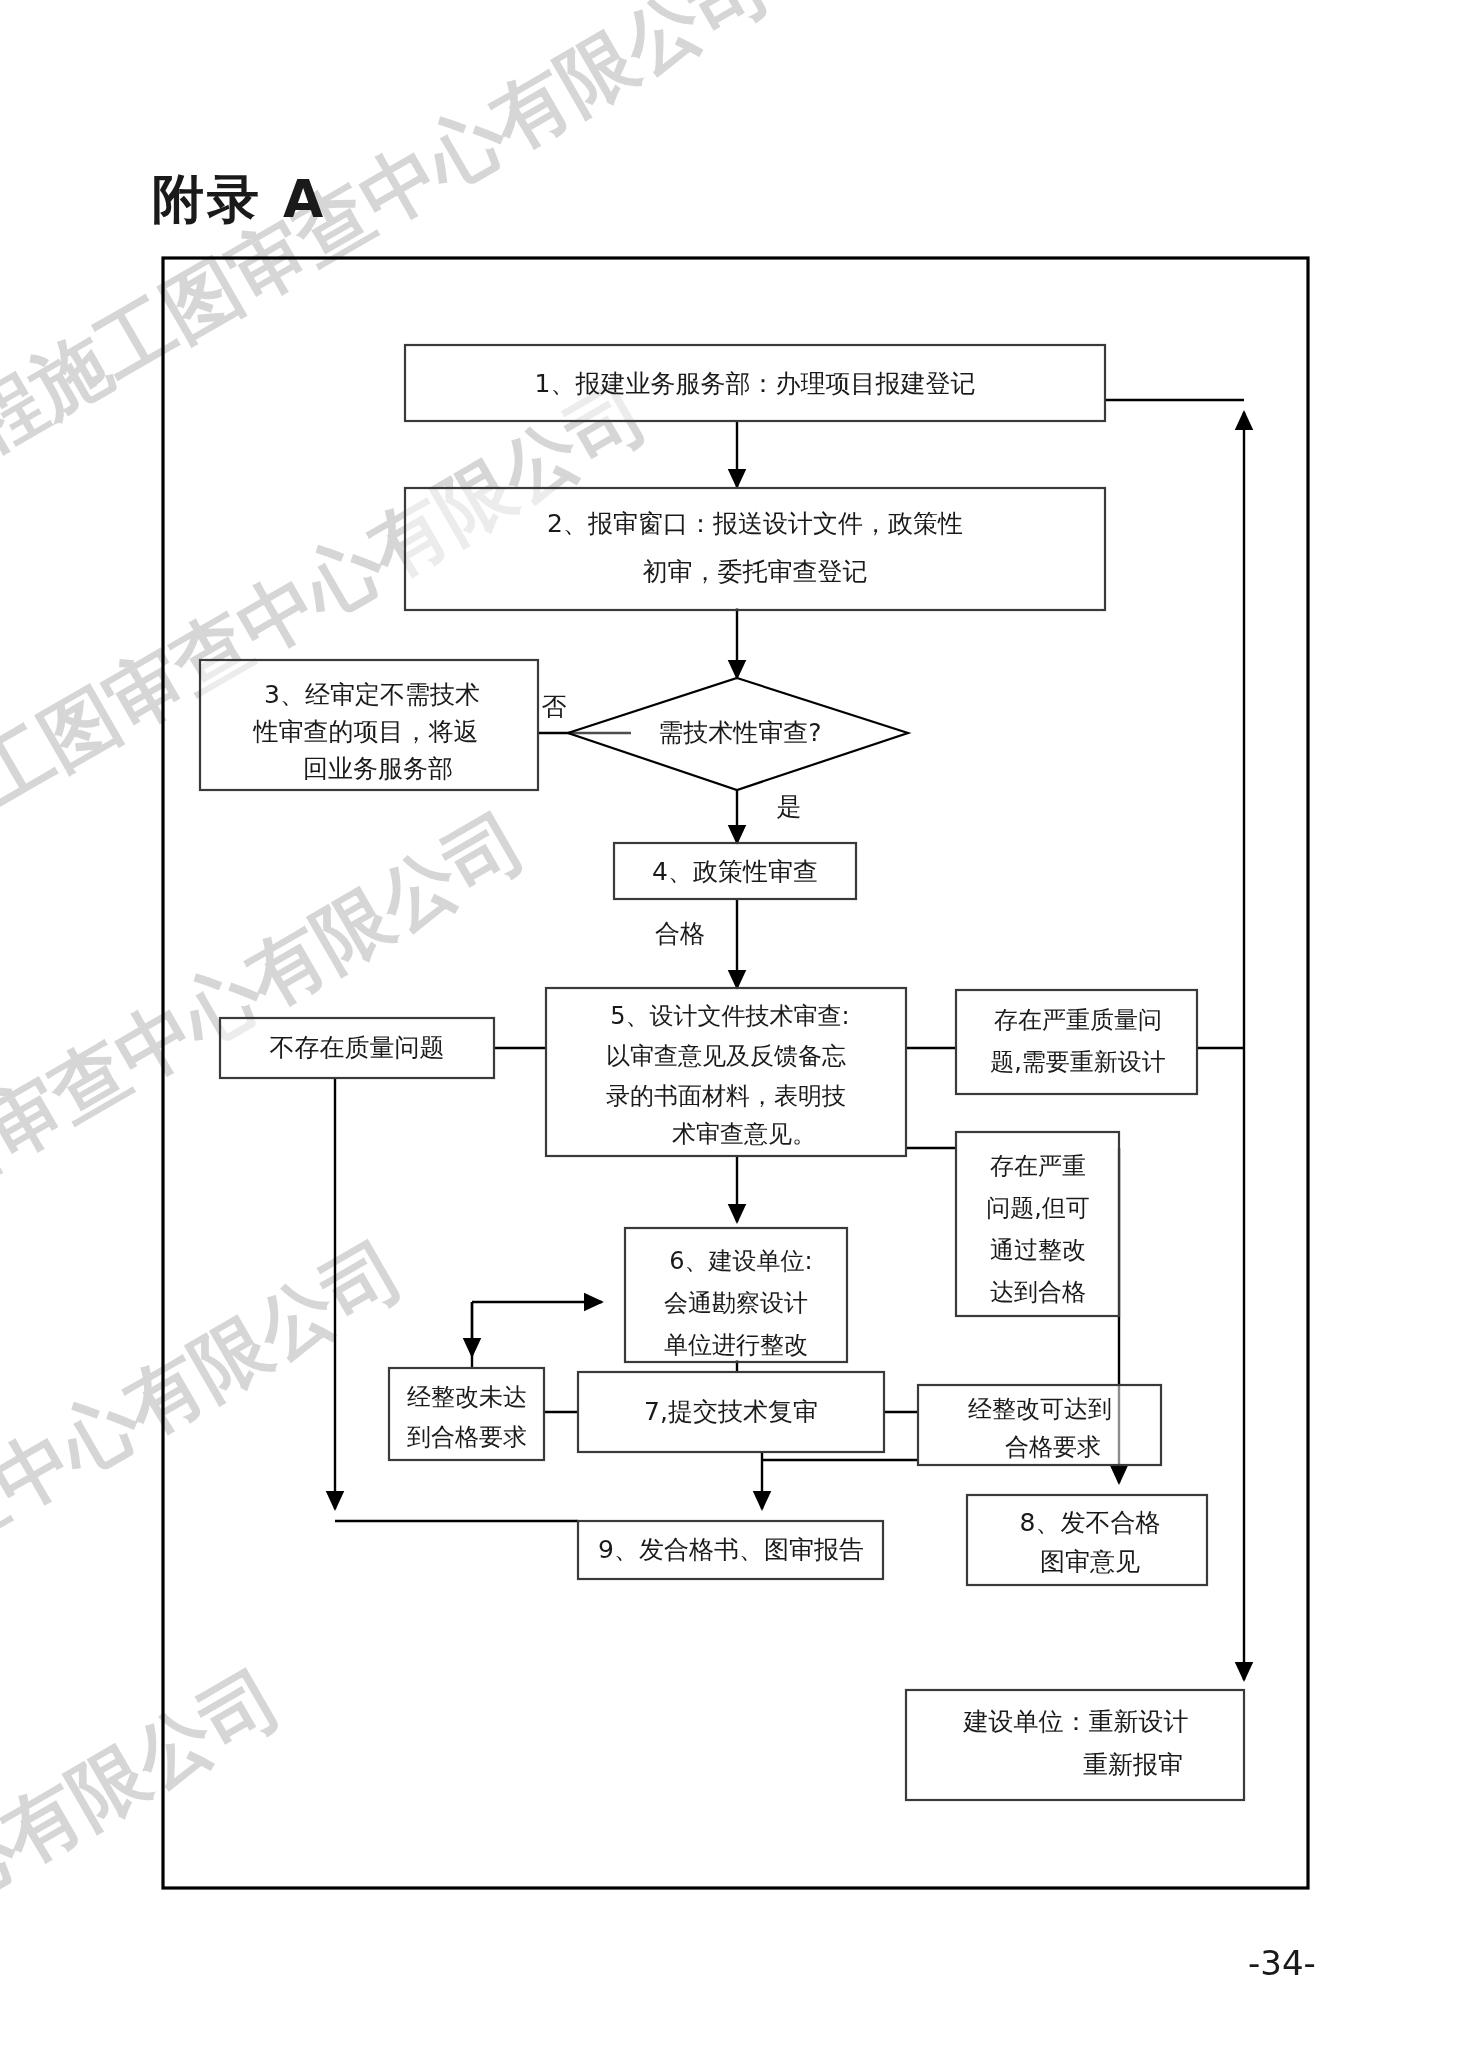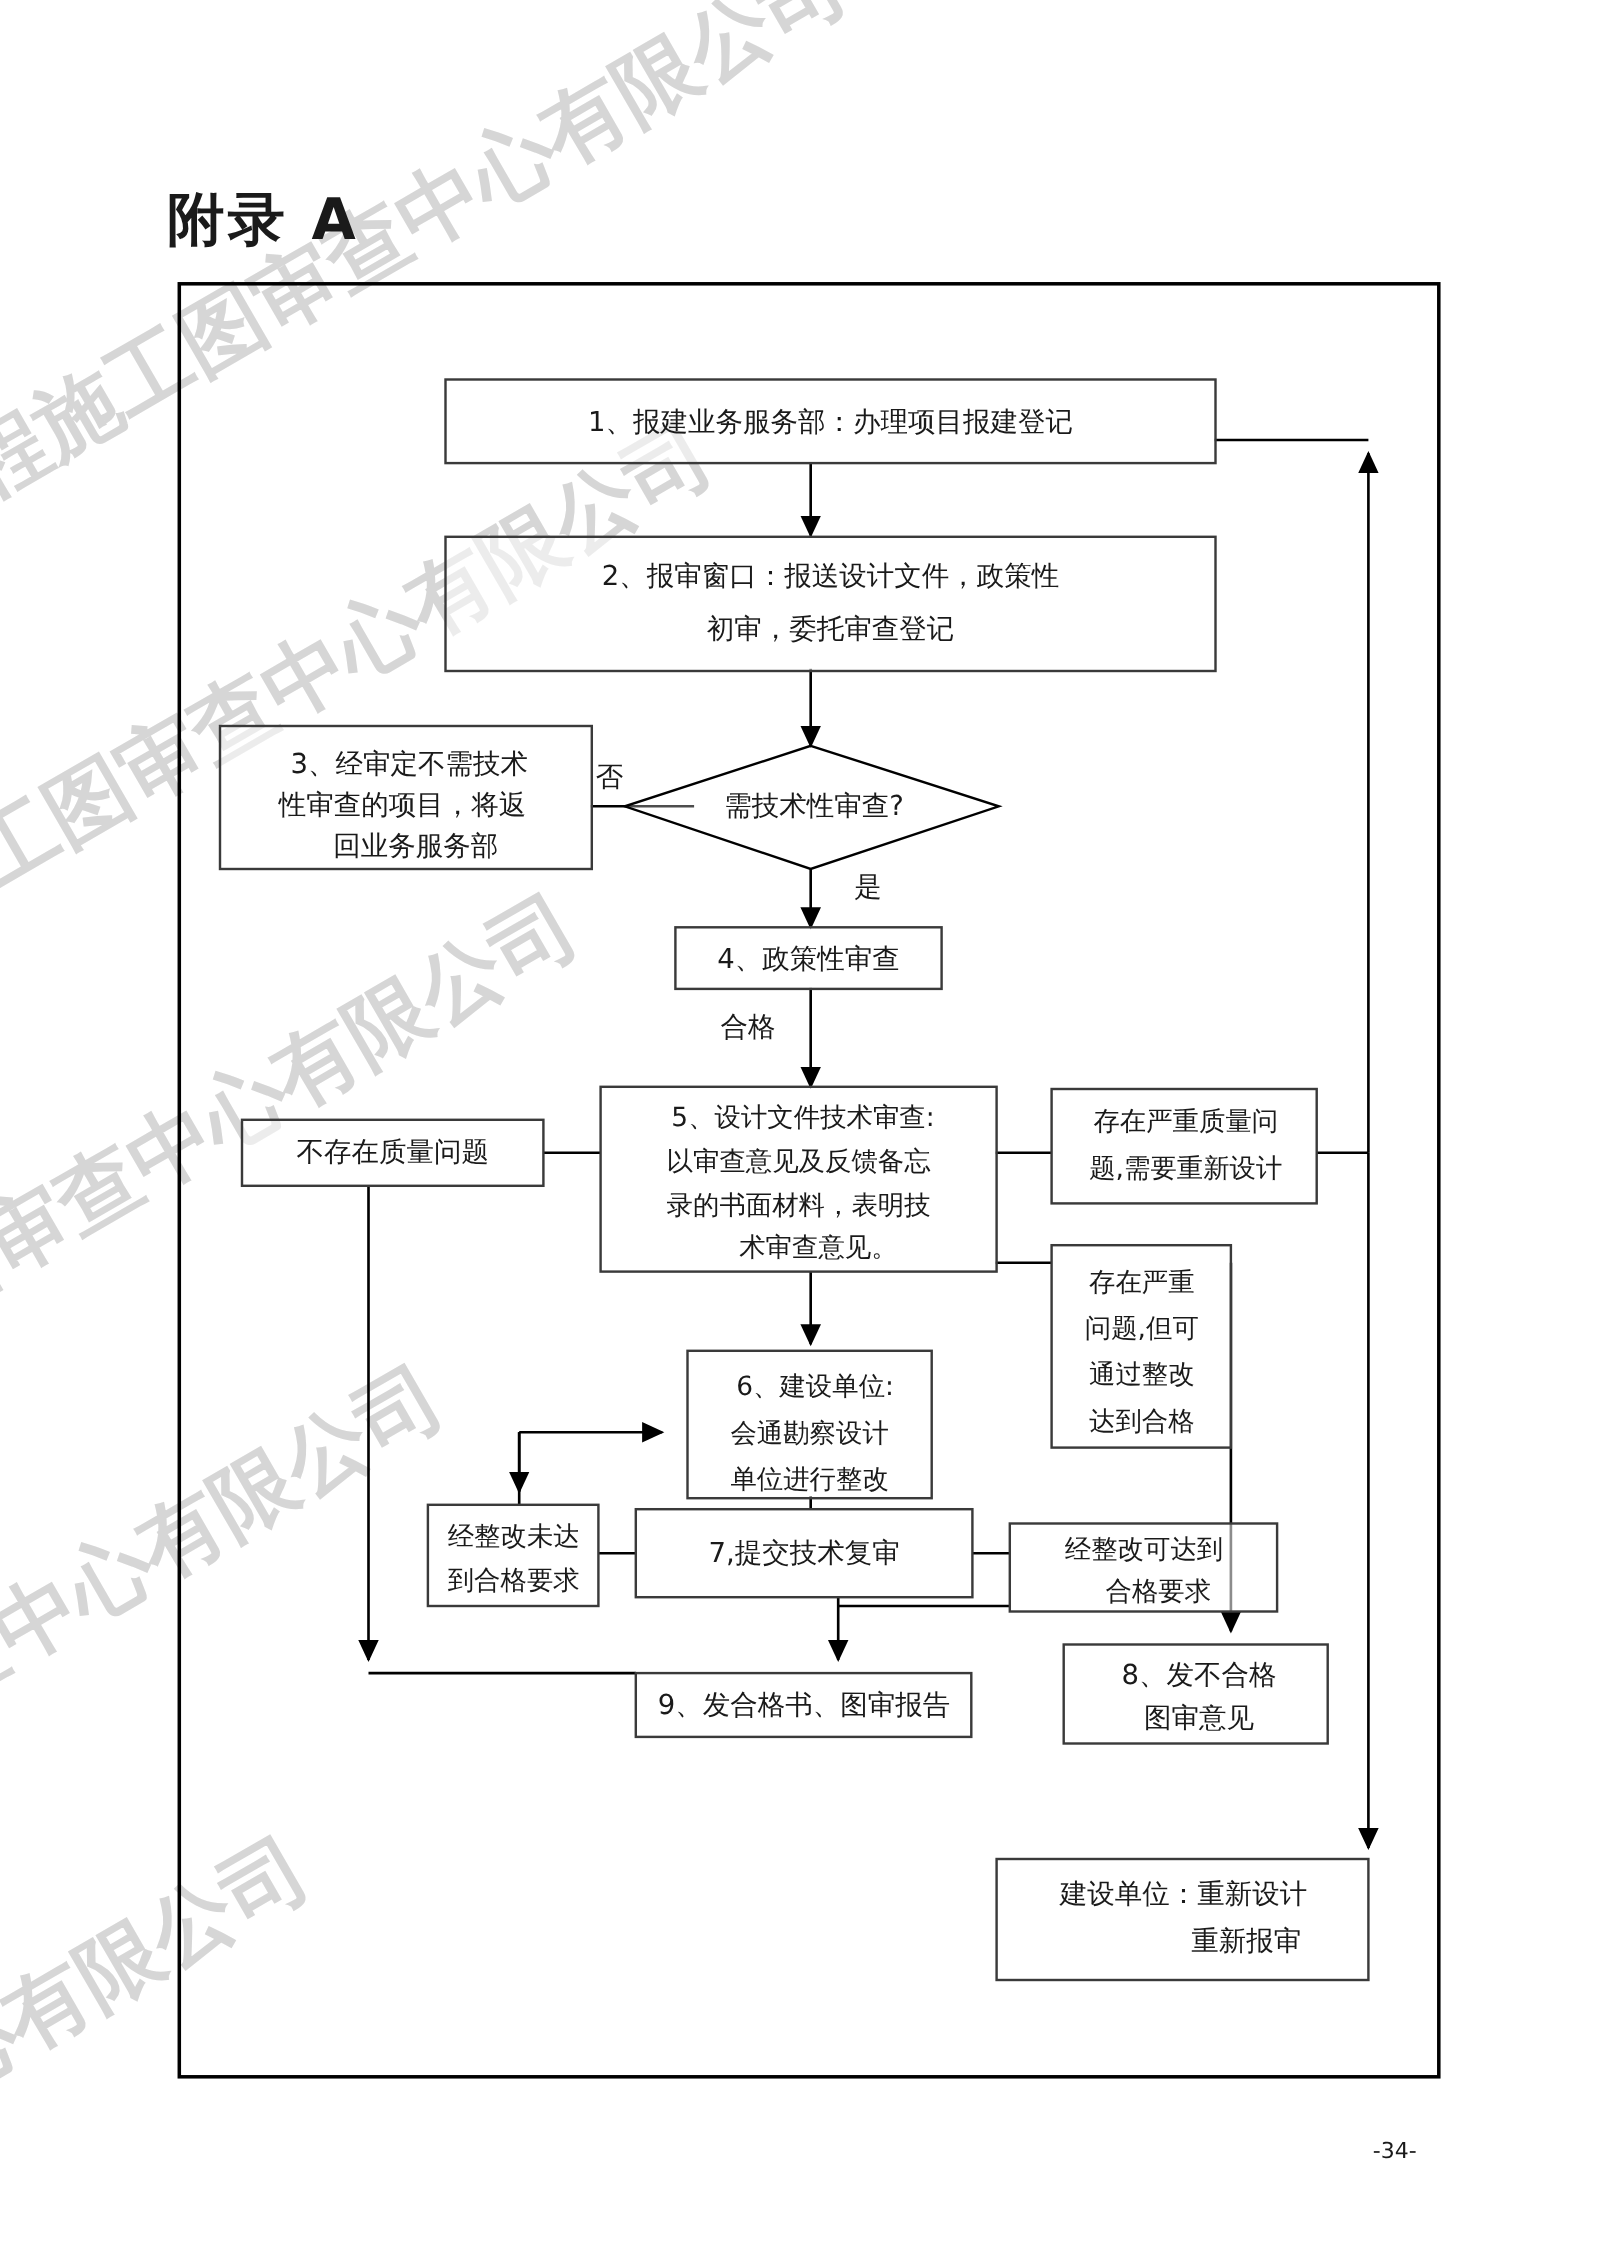--- a/index.html
+++ b/index.html
@@ -43,21 +43,21 @@
     color: #1a1a1a;
     z-index: 20;
   }
 
   
   #page-number {
     position: absolute;
     left: 1248px;
     top: 1943px;
     font-family: "DejaVu Sans", "Liberation Sans", sans-serif;
-    font-size: 20px;
+    font-size: 34px;
     color: #1a1a1a;
     z-index: 20;
   }
 
   
   #flowchart-svg {
     position: absolute;
     left: 0; top: 0;
     width: 1457px;
     height: 2047px;

